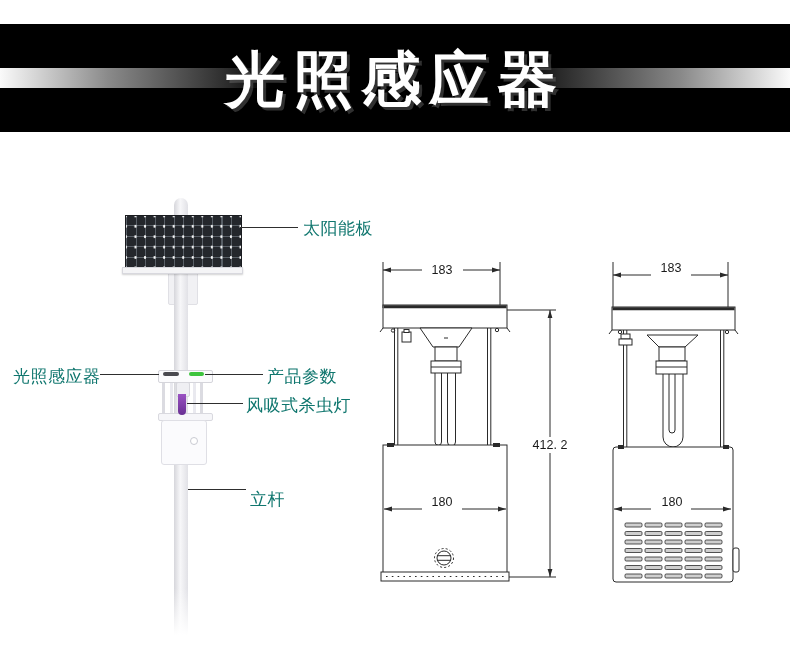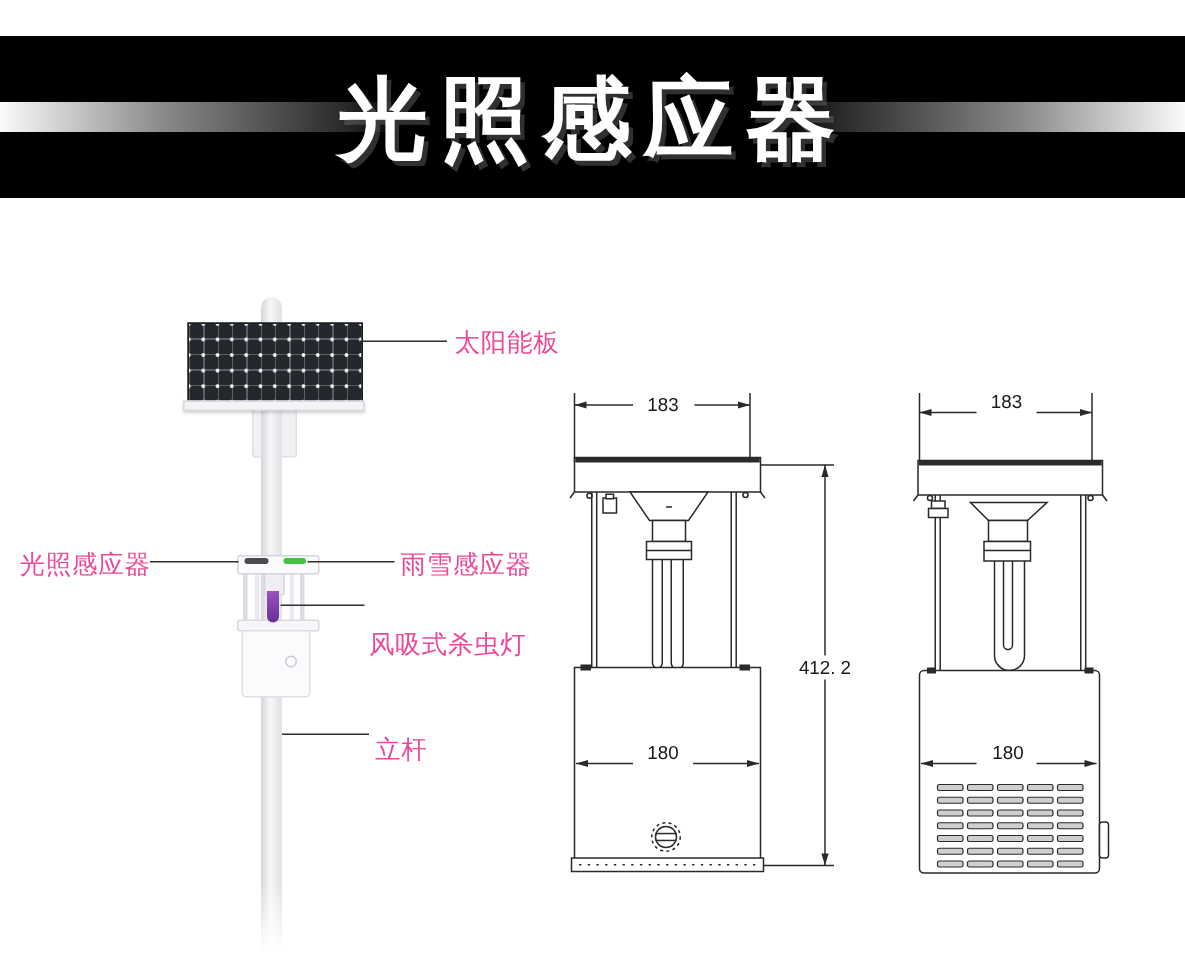--- a/index.html
+++ b/index.html
@@ -34,25 +34,25 @@
   .post-il{left:170px;background:#e9e9ef;}
   .post-ir{left:193px;background:#e9e9ef;}
   .post-l{left:162px;} .post-r{left:200px;}
   .lamp-holder{left:176px;top:382px;width:12px;height:13px;background:#efeff3;border:1px solid #d7d7dd;border-radius:2px;z-index:5;}
   .lamp-tube{left:178px;top:394px;width:8px;height:21px;border-radius:0 0 4px 4px;z-index:6;background:linear-gradient(180deg,#9a52c2,#682f93);}
   .cage-bottom{left:158px;top:413px;width:53px;height:6px;background:#f6f6f9;border:1px solid #d9d9df;border-radius:2px;z-index:5;}
   .control-box{left:161px;top:420px;width:44px;height:43px;background:#fbfbfd;border:1px solid #dededa;border-color:#dfdfe5;border-radius:3px;z-index:5;}
   .box-handle{left:190px;top:437px;width:6px;height:6px;border:1px solid #c9cad2;border-radius:50%;background:#fff;z-index:6;}
 
   .callout-line{height:1px;background:#2e2e2e;z-index:7;}
-  .callout-label{color:#ec4899;font-size:17px;letter-spacing:.5px;white-space:nowrap;z-index:7;}
+  .callout-label{color:#0f766e;font-size:17px;letter-spacing:.5px;white-space:nowrap;z-index:7;}
   .l-solar{left:240px;top:227px;width:58px;} .t-solar{left:303px;top:217px;}
   .l-light{left:100px;top:374px;width:59px;} .t-light{left:13px;top:365px;text-align:right;}
   .l-rain{left:205px;top:374px;width:58px;}  .t-rain{left:267px;top:365px;}
-  .l-lamp{left:187px;top:403px;width:56px;}  .t-lamp{left:246px;top:394px;margin-top:24px;}
+  .l-lamp{left:187px;top:403px;width:56px;}  .t-lamp{left:246px;top:394px;}
   .l-pole{left:188px;top:489px;width:58px;}  .t-pole{left:250px;top:488px;}
 
   
   .drawing{z-index:2;}
   .d-front{left:360px;top:252px;}
   .d-side{left:585px;top:252px;}
   svg{display:block;}
   .ln{stroke:#2a2a2a;stroke-width:1;fill:none;}
   .shape{stroke:#2a2a2a;stroke-width:1;fill:#fff;}
   .thick{stroke:#2a2a2a;stroke-width:3;fill:none;}
@@ -85,21 +85,21 @@
 <div class="abs cage-bottom"></div>
 <div class="abs control-box"></div>
 <div class="abs box-handle"></div>
 <div class="abs pole-fade"></div>
 
 <div class="abs callout-line l-solar"></div>
 <div class="abs callout-label t-solar">太阳能板</div>
 <div class="abs callout-line l-light"></div>
 <div class="abs callout-label t-light">光照感应器</div>
 <div class="abs callout-line l-rain"></div>
-<div class="abs callout-label t-rain">雨雪感应器</div>
+<div class="abs callout-label t-rain">产品参数</div>
 <div class="abs callout-line l-lamp"></div>
 <div class="abs callout-label t-lamp">风吸式杀虫灯</div>
 <div class="abs callout-line l-pole"></div>
 <div class="abs callout-label t-pole">立杆</div>
 
 <div class="abs drawing d-front">
 <svg width="212" height="332" viewBox="0 0 212 332">
 
   <g>
     <line class="ln" x1="23" y1="10" x2="23" y2="56"></line>

